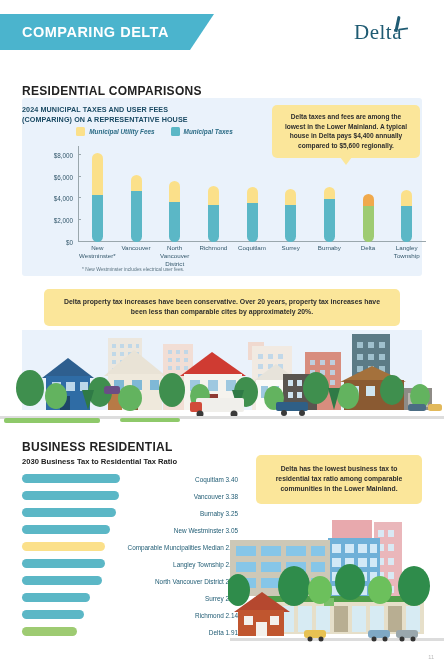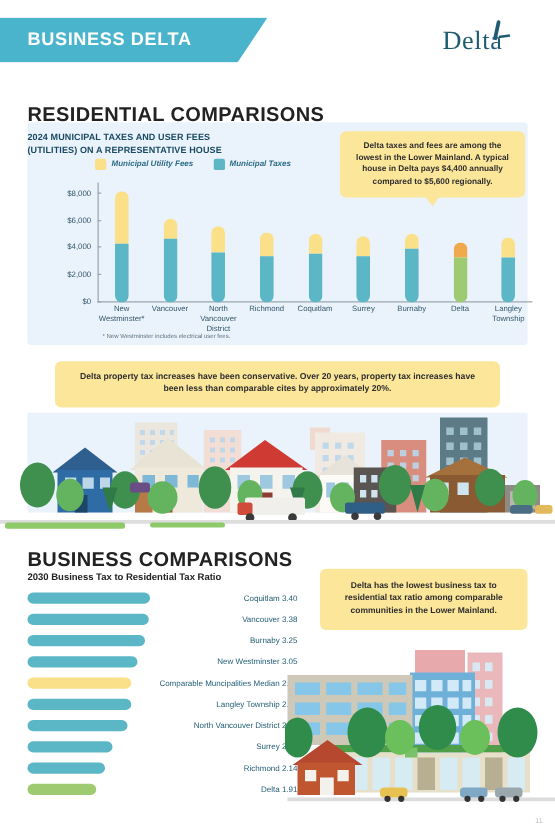--- a/index.html
+++ b/index.html
@@ -47,21 +47,21 @@
     transform: rotate(-8deg);
   }
 
   
   .intro {
     position: absolute; left: 22px; top: 65px;
     font-size: 7.6px; color: #3a3a3a; letter-spacing: .05px;
   }
   .section-head {
     position: absolute; left: 22px;
-    font-size: 16px; color: #222; font-weight: bold; letter-spacing: .3px;
+    font-size: 12px; color: #222; font-weight: bold; letter-spacing: .3px;
   }
   #res-head { top: 84px; }
   #biz-head { top: 440px; }
 
   
   .chart-panel {
     position: absolute; left: 22px; top: 98px;
     width: 400px; height: 178px;
     background: #eaf2fb;
     border-radius: 3px;
@@ -187,35 +187,35 @@
     position: absolute; right: 10px; bottom: 6px;
     font-size: 5.5px; color: #b9b9b9;
   }
 </style>
 </head>
 <body>
 
 <div class="page">
 
   <div class="header-band">
-    <span class="header-title">BUSINESS DELTA</span>
+    <span class="header-title">COMPARING DELTA</span>
   </div>
 
   <div class="logo">
     <span class="logo-word">Delta</span>
     <span class="logo-mark"></span>
     <span class="logo-mark2"></span>
   </div>
 
   <div class="section-head" id="res-head">RESIDENTIAL COMPARISONS</div>
 
   <div class="chart-panel">
     <div class="chart-title">
       <div>2024 MUNICIPAL TAXES AND USER FEES</div>
-      <div>(UTILITIES) ON A REPRESENTATIVE HOUSE</div>
+      <div>(COMPARING) ON A REPRESENTATIVE HOUSE</div>
     </div>
 
     <div class="legend">
       <div class="legend-item">
         <span class="legend-swatch" style="background:#fbe08a"></span>
         <span class="legend-text">Municipal Utility Fees</span>
       </div>
       <div class="legend-item">
         <span class="legend-swatch" style="background:#5bb7c6"></span>
         <span class="legend-text">Municipal Taxes</span>
@@ -482,21 +482,21 @@
       <rect x="408" y="74" width="18" height="7" rx="2.5" fill="#4b6d84"></rect>
       <rect x="428" y="74" width="14" height="7" rx="2.5" fill="#e2b95b"></rect>
       <rect x="104" y="56" width="16" height="8" rx="2.5" fill="#6a4d85"></rect>
 
       <rect x="0" y="86" width="444" height="3" fill="#dddddd"></rect>
       <rect x="4" y="88" width="96" height="5" rx="2" fill="#8ec96a"></rect>
       <rect x="120" y="88" width="60" height="4" rx="2" fill="#8ec96a"></rect>
     </svg>
   </div>
 
-  <div class="section-head" id="biz-head">BUSINESS COMPARISONS</div>
+  <div class="section-head" id="biz-head">BUSINESS RESIDENTIAL</div>
   <div class="biz-subtitle">2030 Business Tax to Residential Tax Ratio</div>
   <div class="biz-list" id="bizlist">
       <div class="biz-row">
         <div class="biz-bar" style="width: 98px; background: rgb(91, 183, 198);"></div>
         <div class="biz-label">Coquitlam 3.40</div>
       </div>
       <div class="biz-row">
         <div class="biz-bar" style="width: 97.4235px; background: rgb(91, 183, 198);"></div>
         <div class="biz-label">Vancouver 3.38</div>
       </div>

